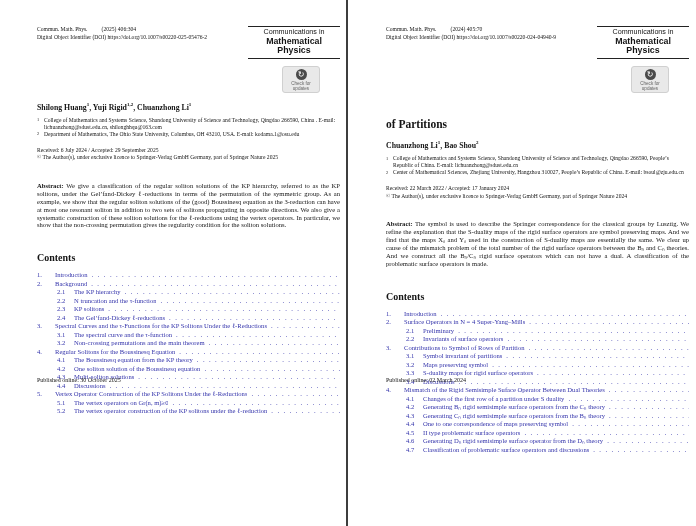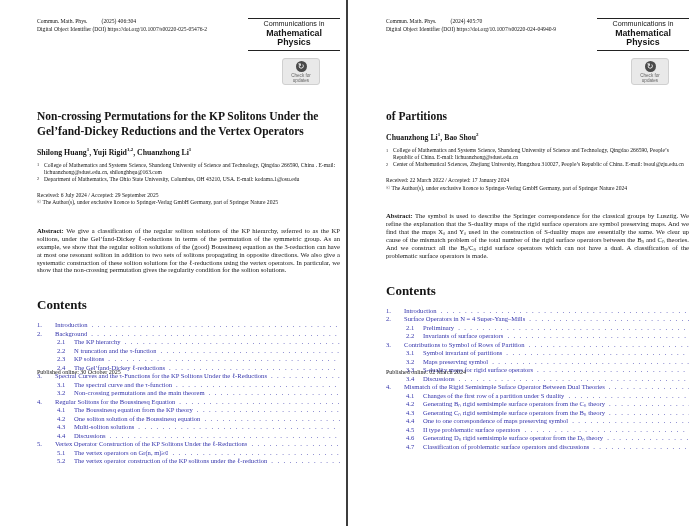--- a/index.html
+++ b/index.html
@@ -1,20 +1,20 @@
 <!DOCTYPE html>
 <html><head>
 <meta charset="utf-8">
 <style>
   html,body{margin:0;padding:0;}
   body{
     width:696px;height:526px;position:relative;background:#ffffff;
     font-family:"Liberation Serif", serif;color:#151515;overflow:hidden;
   }
-  .page{position:absolute;top:4px;width:347px;height:382px;background:#fff;}
+  .page{position:absolute;top:12px;width:347px;height:382px;background:#fff;}
   .page-left{left:0;}
   .page-right{left:349px;}
   .divider{position:absolute;left:346px;top:0;width:2px;height:526px;background:#3d3d3d;}
 
   .content{position:absolute;left:37px;top:14px;width:303px;}
 
   
   .hdr{display:flex;justify-content:space-between;align-items:flex-start;}
   .refs{font-size:5.6px;line-height:7.6px;white-space:nowrap;}
   .ref-right{margin-left:14px;}
@@ -38,21 +38,21 @@
   .affs{margin-top:5px;font-size:5.6px;line-height:7px;}
   .aff{display:flex;}
   .aff-sup{flex:none;width:7px;font-size:4.3px;position:relative;top:-0.5px;}
   .aff-text{flex:1;}
 
   .received{margin-top:9px;font-size:5.6px;line-height:7.6px;}
 
   .abstract{margin-top:20px;font-size:6.6px;line-height:7.9px;text-align:justify;}
   .abstract .lbl{font-weight:bold;}
 
-  .contents-title{margin-top:23px;font-size:13px;font-weight:bold;}
+  .contents-title{margin-top:23px;font-size:10px;font-weight:bold;}
   .toc{margin-top:8px;font-size:6.6px;line-height:8.5px;color:#3434ab;}
   .toc-row{display:flex;white-space:nowrap;overflow:hidden;}
   .toc-row .num{flex:none;width:18px;}
   .toc-row.sub{padding-left:20px;}
   .toc-row.sub .num{width:17px;}
   .toc-row .label{flex:0 1 auto;overflow:hidden;}
   .toc-row .leader{flex:1 1 0;overflow:hidden;margin-left:4px;min-width:0;}
   .toc-row .leader::before{
     content:". . . . . . . . . . . . . . . . . . . . . . . . . . . . . . . . . . . . . . . . . . . . . . . . . . . . . . . .";
     letter-spacing:1.4px;
@@ -80,25 +80,20 @@
         <div class="badge">
           <div class="badge-circle">↻</div>
           <div class="badge-text">
             <div>Check for</div>
             <div>updates</div>
           </div>
         </div>
       </div>
     </div>
 
-    <div class="title">
-
-    <div class="title-line">Non-crossing Permutations for the KP Solitons Under the</div>
-        <div class="title-line">Gel’fand-Dickey Reductions and the Vertex Operators</div>
-      </div>
 
     <div class="authors">
       
     <span class="author"><span>Shilong Huang</span><sup>1</sup><span>, </span></span><span class="author"><span>Yuji Rigid</span><sup>1,2</sup><span>, </span></span><span class="author"><span>Chuanzhong Li</span><sup>1</sup><span></span></span></div>
 
     <div class="affs">
 
         <div class="aff">
           <span class="aff-sup">1</span>
           <span class="aff-text">College of Mathematics and Systems Science, Shandong University of Science and Technology, Qingdao 266590, China . E-mail: lichuanzhong@sdust.edu.cn, shilonghhqu@163.com</span>

